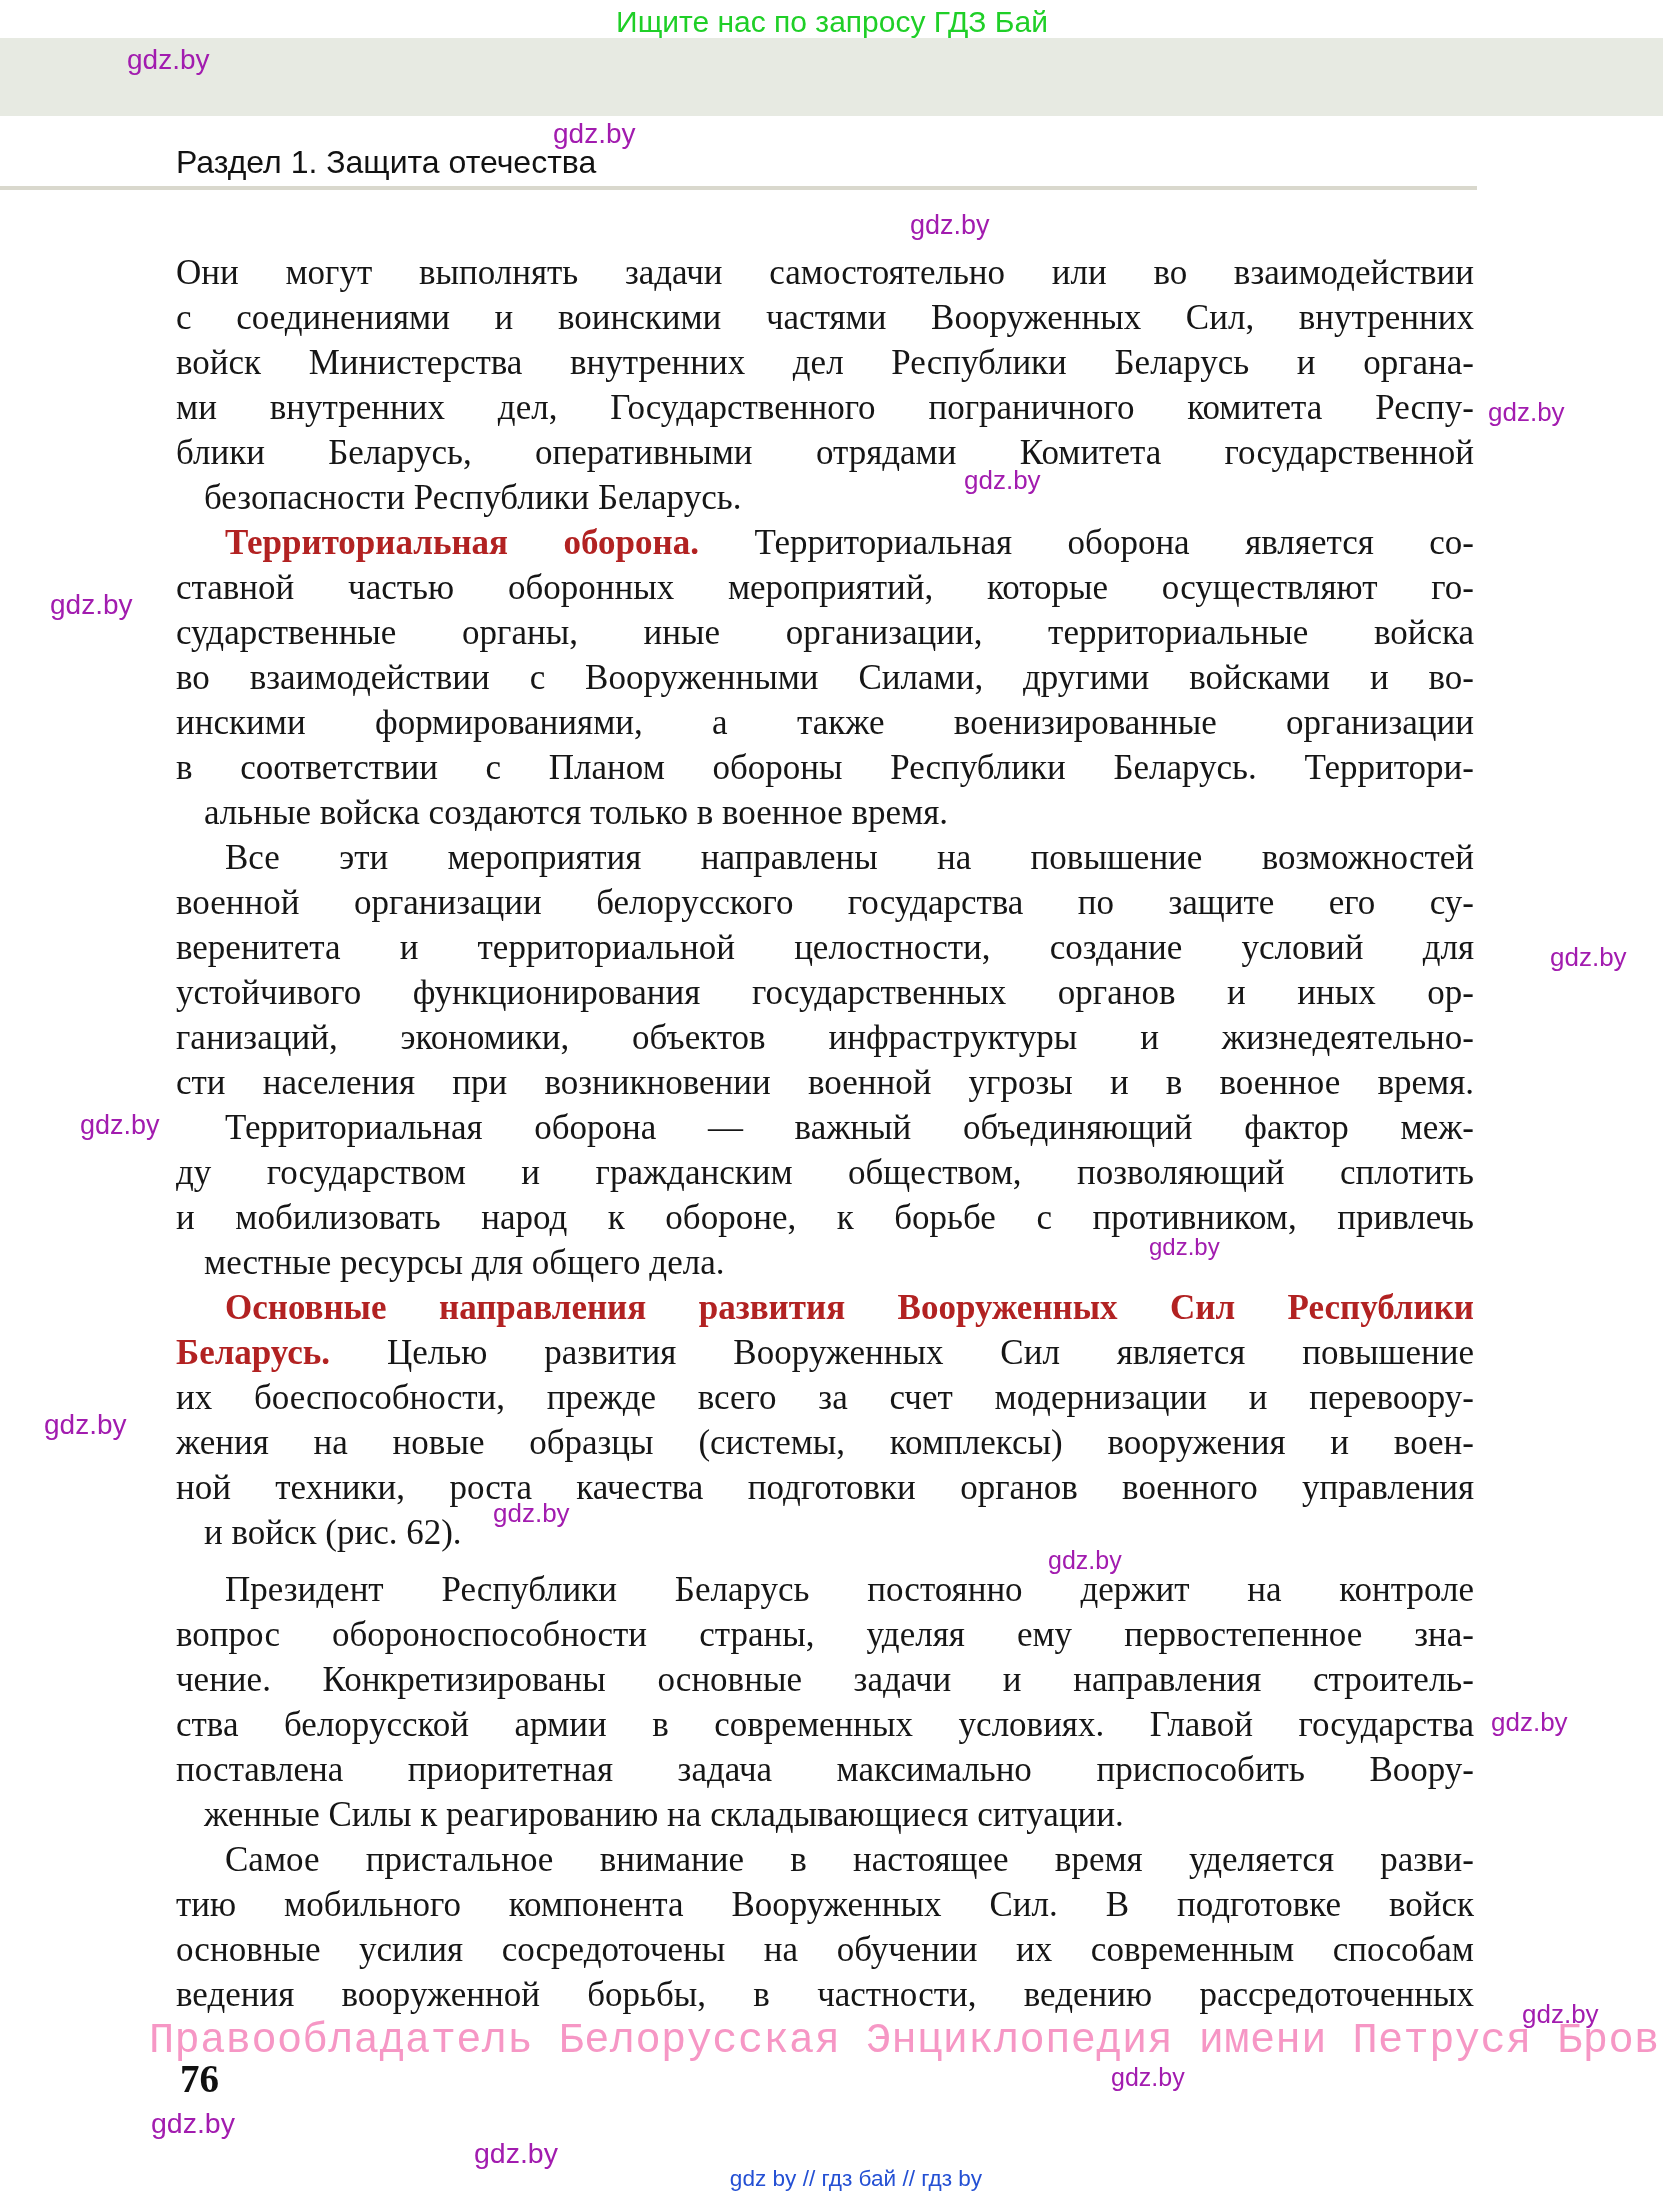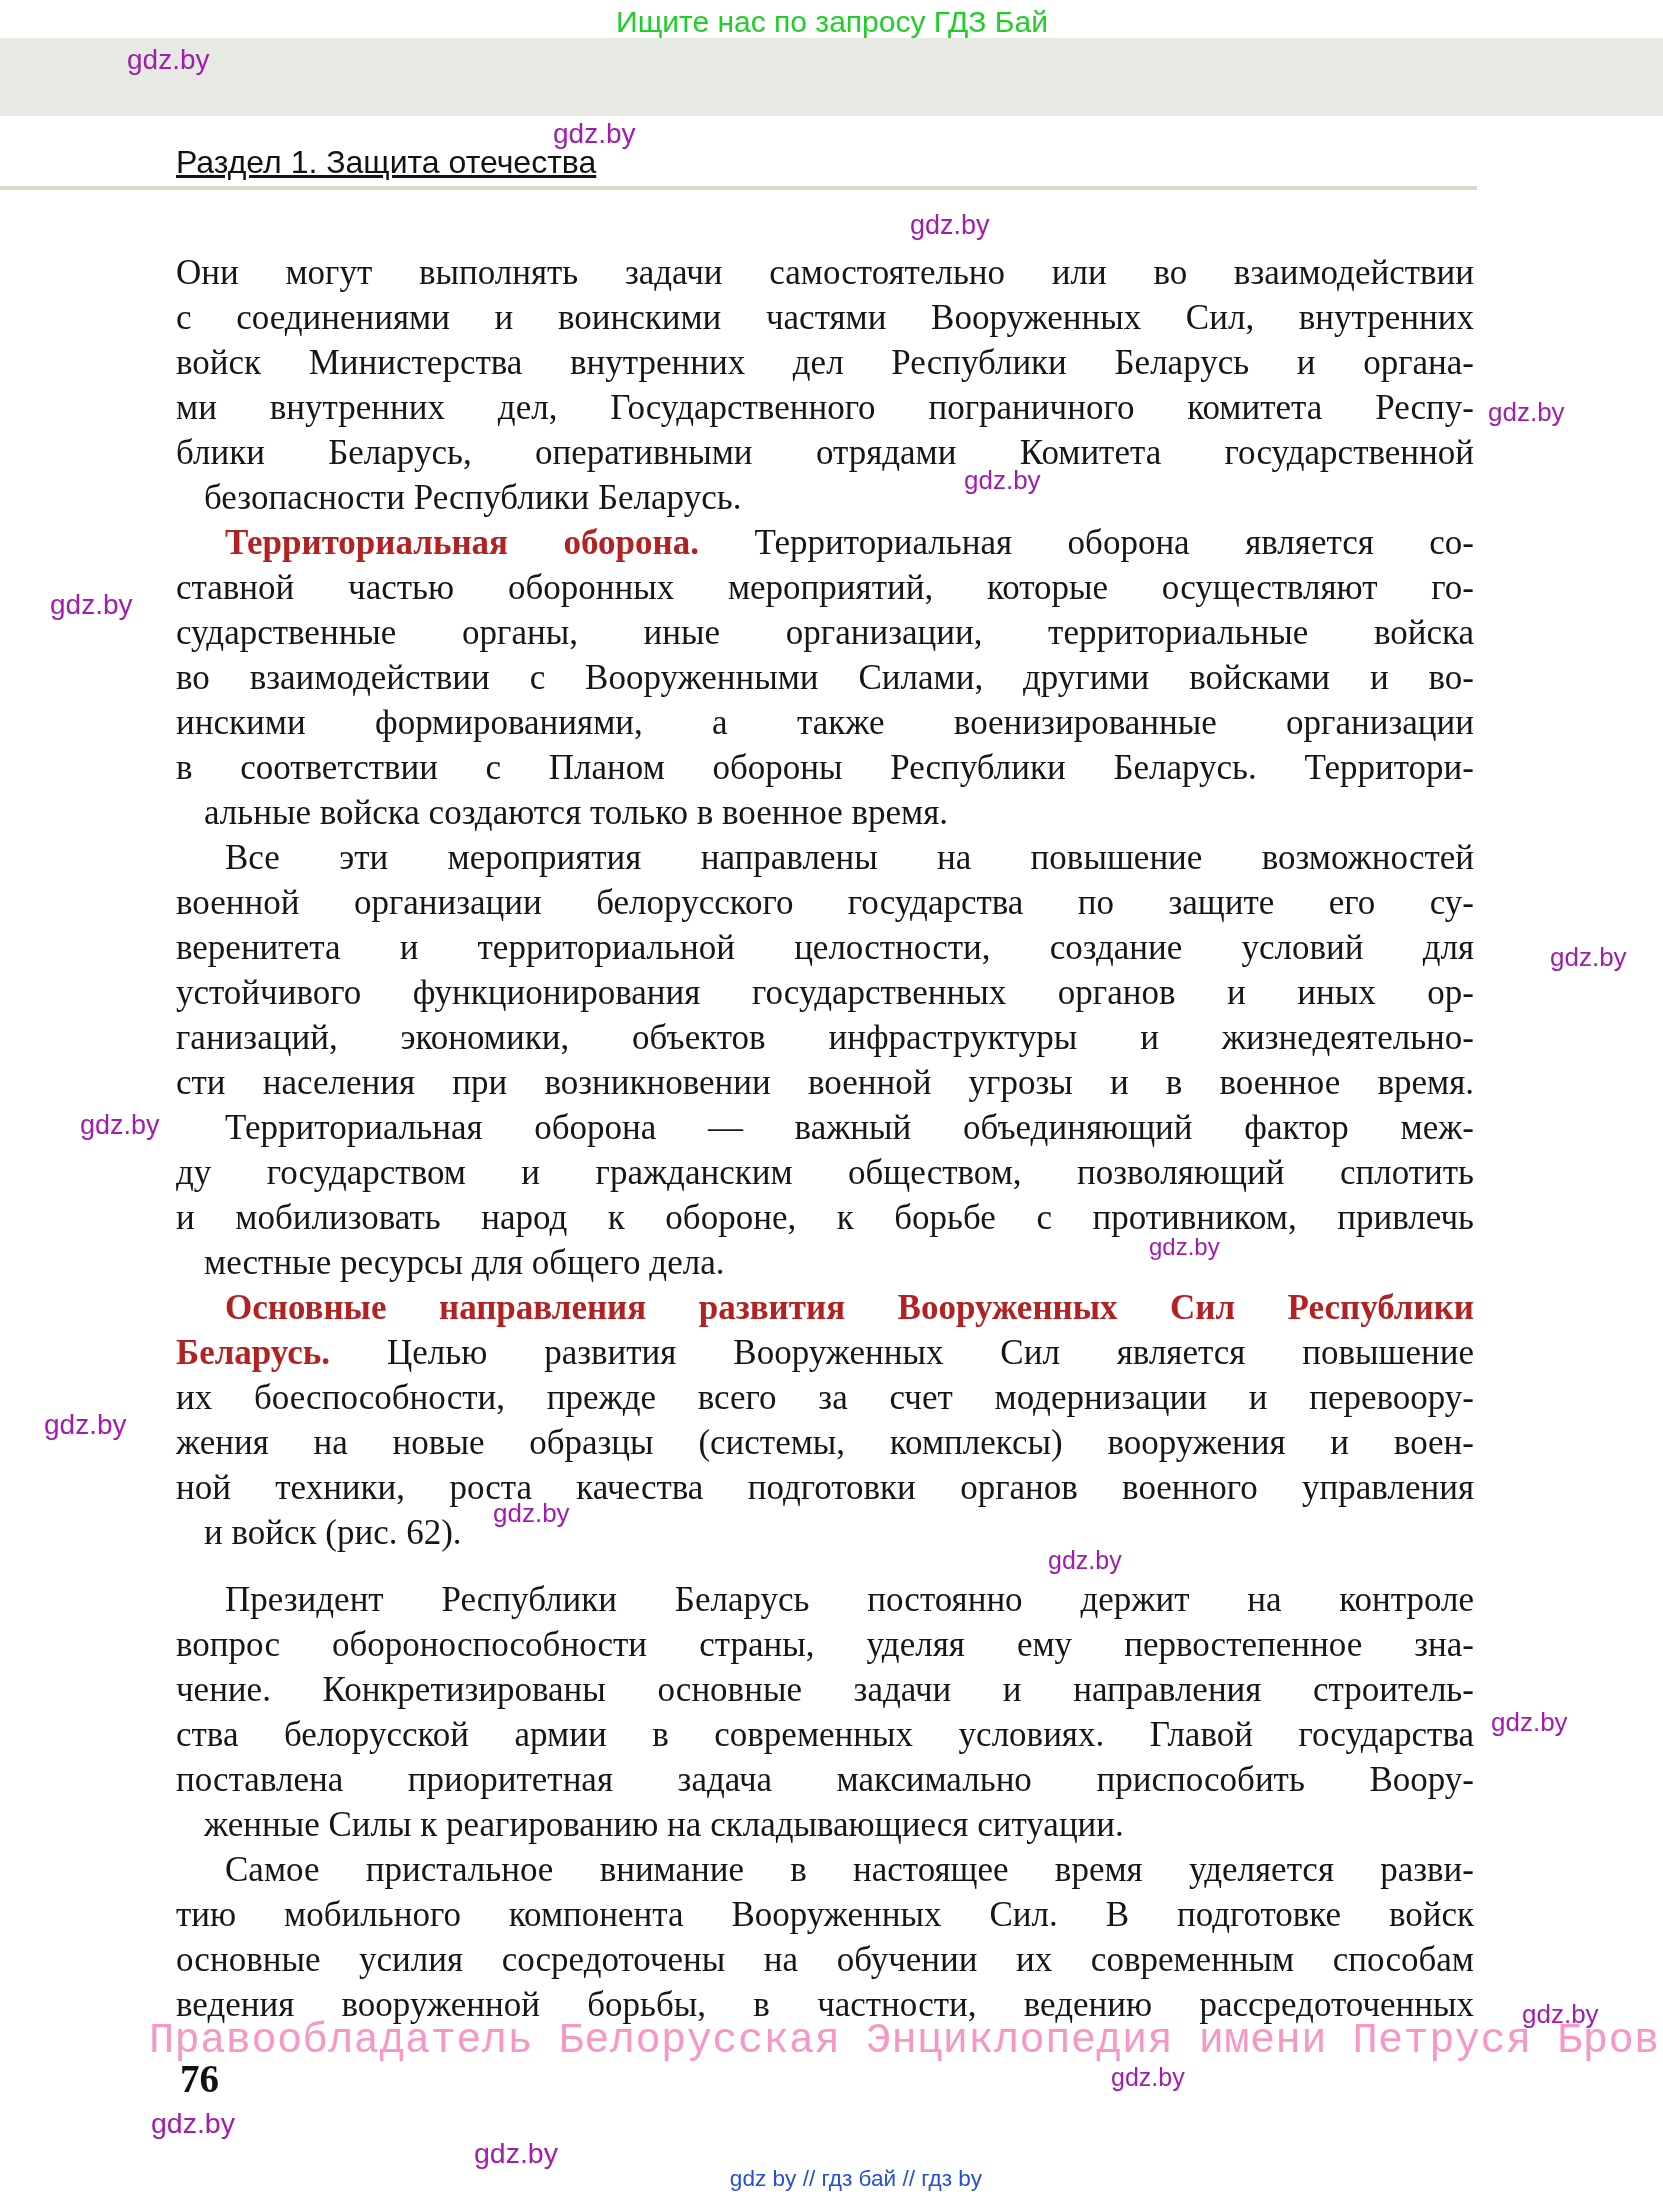--- a/index.html
+++ b/index.html
@@ -11,21 +11,21 @@
   
   .promo{
     width:100%;text-align:center;top:5px;left:0;
     font-family:"Liberation Sans",sans-serif;font-size:30px;
   }
   
   .band{top:38px;left:0;width:1664px;height:78px;}
   
   .section-title{
     left:176px;top:144px;font-family:"Liberation Sans",sans-serif;
-    font-size:32px;color:#121212;letter-spacing:0px;font-weight:400;text-decoration:underline;
+    font-size:32px;color:#121212;letter-spacing:0px;font-weight:400;
   }
   .rule{left:0;top:186px;width:1477px;height:4.2px;background:#d9d8cd;}
   
   #body-column{
     left:176px;top:250px;width:1298px;position:absolute;
     font-size:35px;color:#161616;
   }
   .bline{
     height:45px;line-height:45px;white-space:nowrap;
     text-align:justify;text-align-last:justify;
@@ -87,21 +87,21 @@
     <div class="bline indent"><span>Территориальная оборона — важный объединяющий фактор меж-</span></div>
     <div class="bline"><span>ду государством и гражданским обществом, позволяющий сплотить</span></div>
     <div class="bline"><span>и мобилизовать народ к обороне, к борьбе с противником, привлечь</span></div>
     <div class="bline last"><span>местные ресурсы для общего дела.</span></div>
     <div class="bline indent"><b class="red">Основные направления развития Вооруженных Сил Республики</b></div>
     <div class="bline"><b class="red">Беларусь.</b><span> Целью развития Вооруженных Сил является повышение</span></div>
     <div class="bline"><span>их боеспособности, прежде всего за счет модернизации и перевоору-</span></div>
     <div class="bline"><span>жения на новые образцы (системы, комплексы) вооружения и воен-</span></div>
     <div class="bline"><span>ной техники, роста качества подготовки органов военного управления</span></div>
     <div class="bline last"><span>и войск (рис. 62).</span></div>
-    <div class="bline indent" style="margin-top: 22px;"><span>Президент Республики Беларусь постоянно держит на контроле</span></div>
+    <div class="bline indent" style="margin-top: 12px;"><span>Президент Республики Беларусь постоянно держит на контроле</span></div>
     <div class="bline"><span>вопрос обороноспособности страны, уделяя ему первостепенное зна-</span></div>
     <div class="bline"><span>чение. Конкретизированы основные задачи и направления строитель-</span></div>
     <div class="bline"><span>ства белорусской армии в современных условиях. Главой государства</span></div>
     <div class="bline"><span>поставлена приоритетная задача максимально приспособить Воору-</span></div>
     <div class="bline last"><span>женные Силы к реагированию на складывающиеся ситуации.</span></div>
     <div class="bline indent"><span>Самое пристальное внимание в настоящее время уделяется разви-</span></div>
     <div class="bline"><span>тию мобильного компонента Вооруженных Сил. В подготовке войск</span></div>
     <div class="bline"><span>основные усилия сосредоточены на обучении их современным способам</span></div>
     <div class="bline"><span>ведения вооруженной борьбы, в частности, ведению рассредоточенных</span></div>
   </div>

